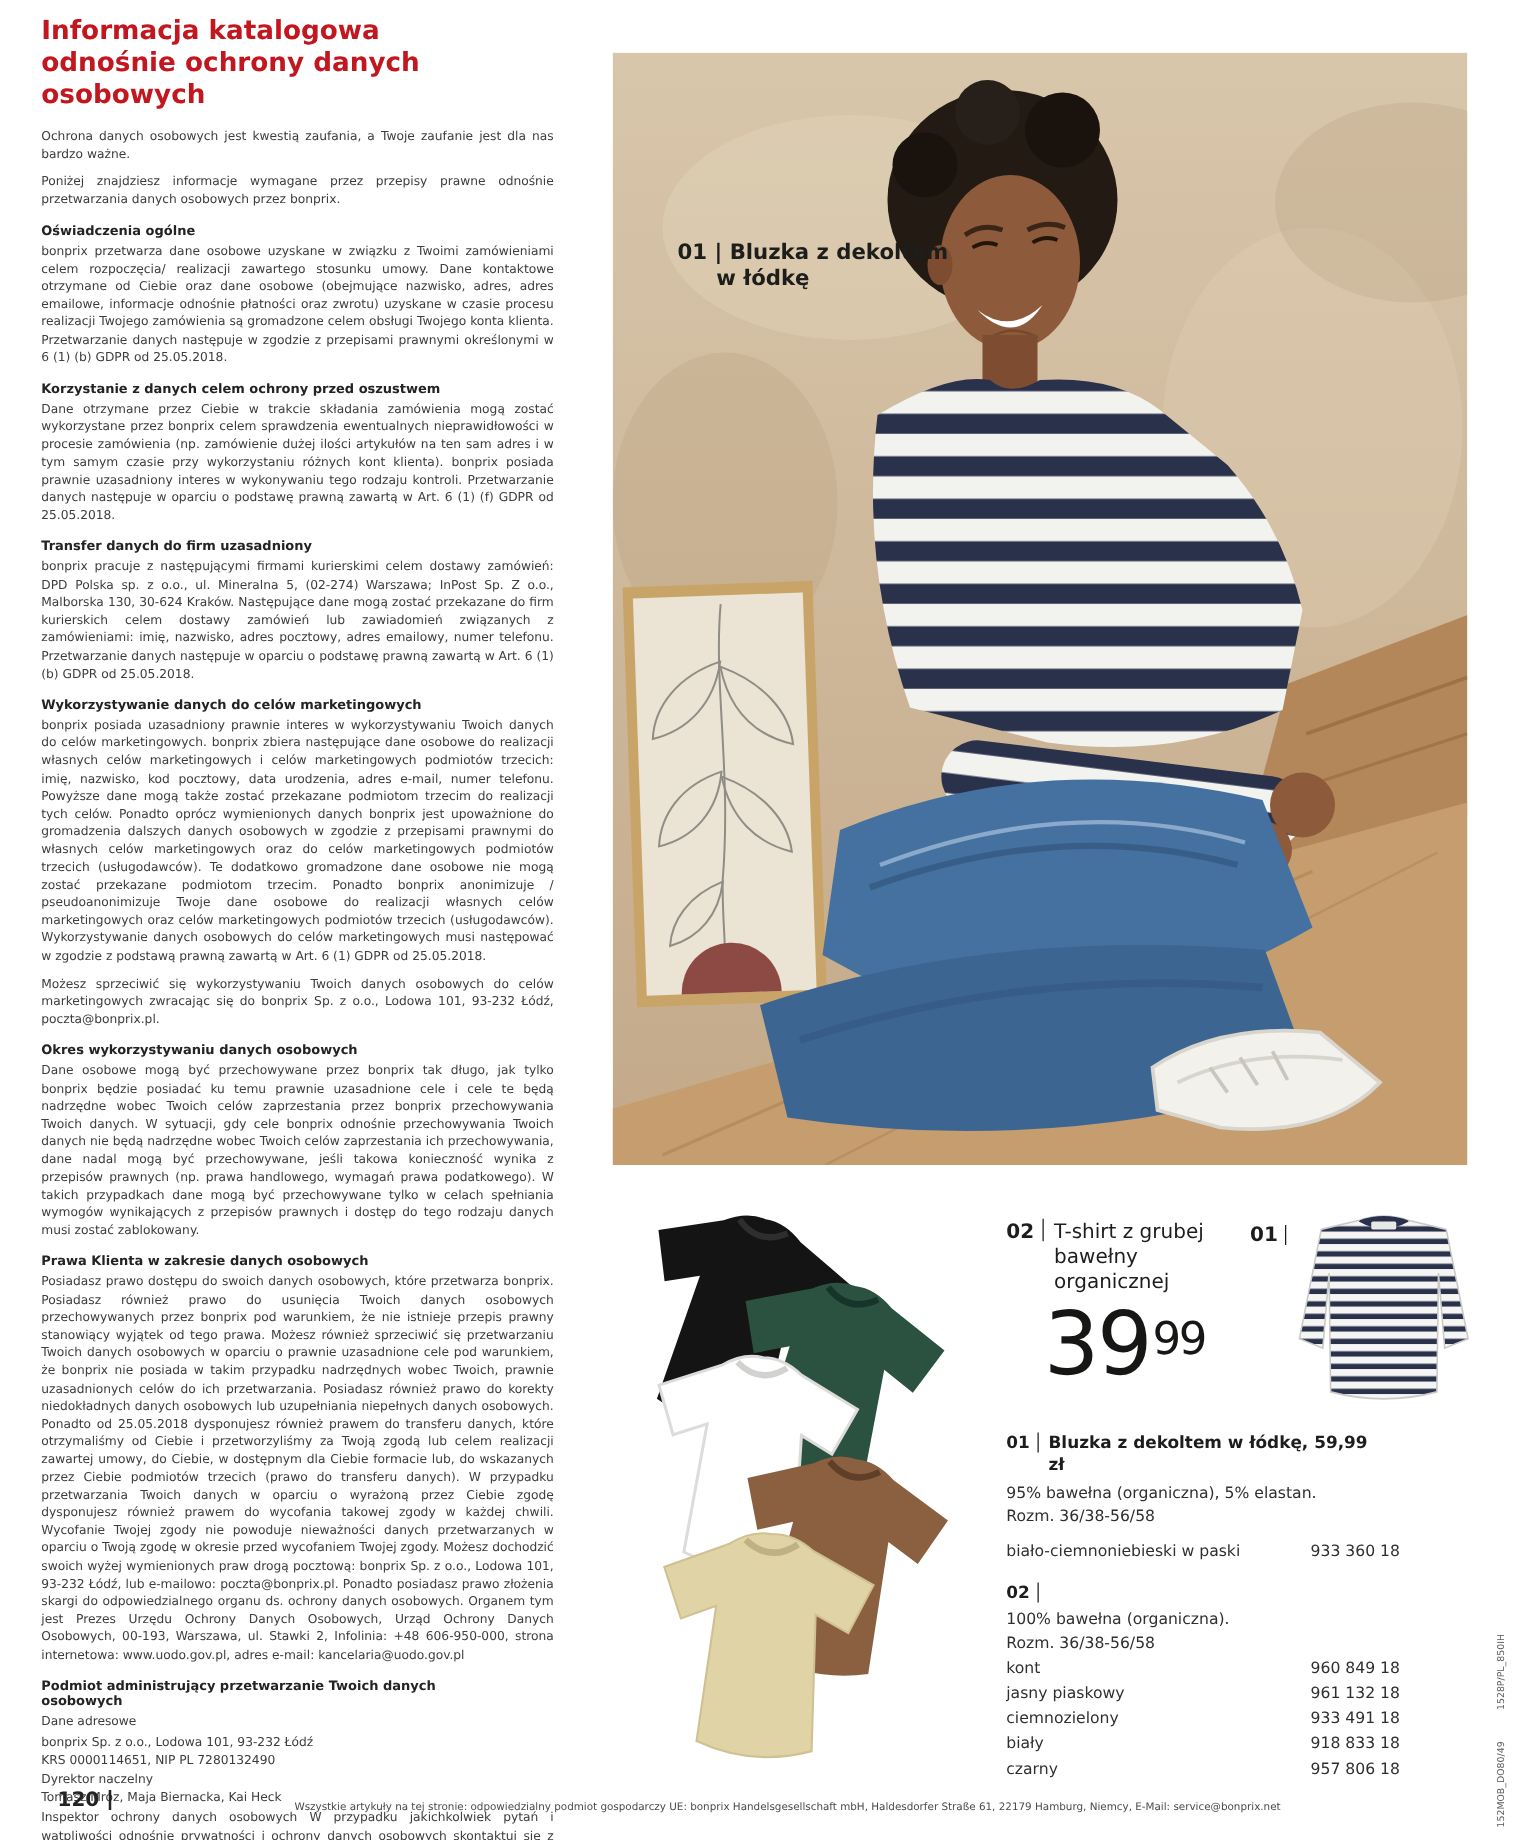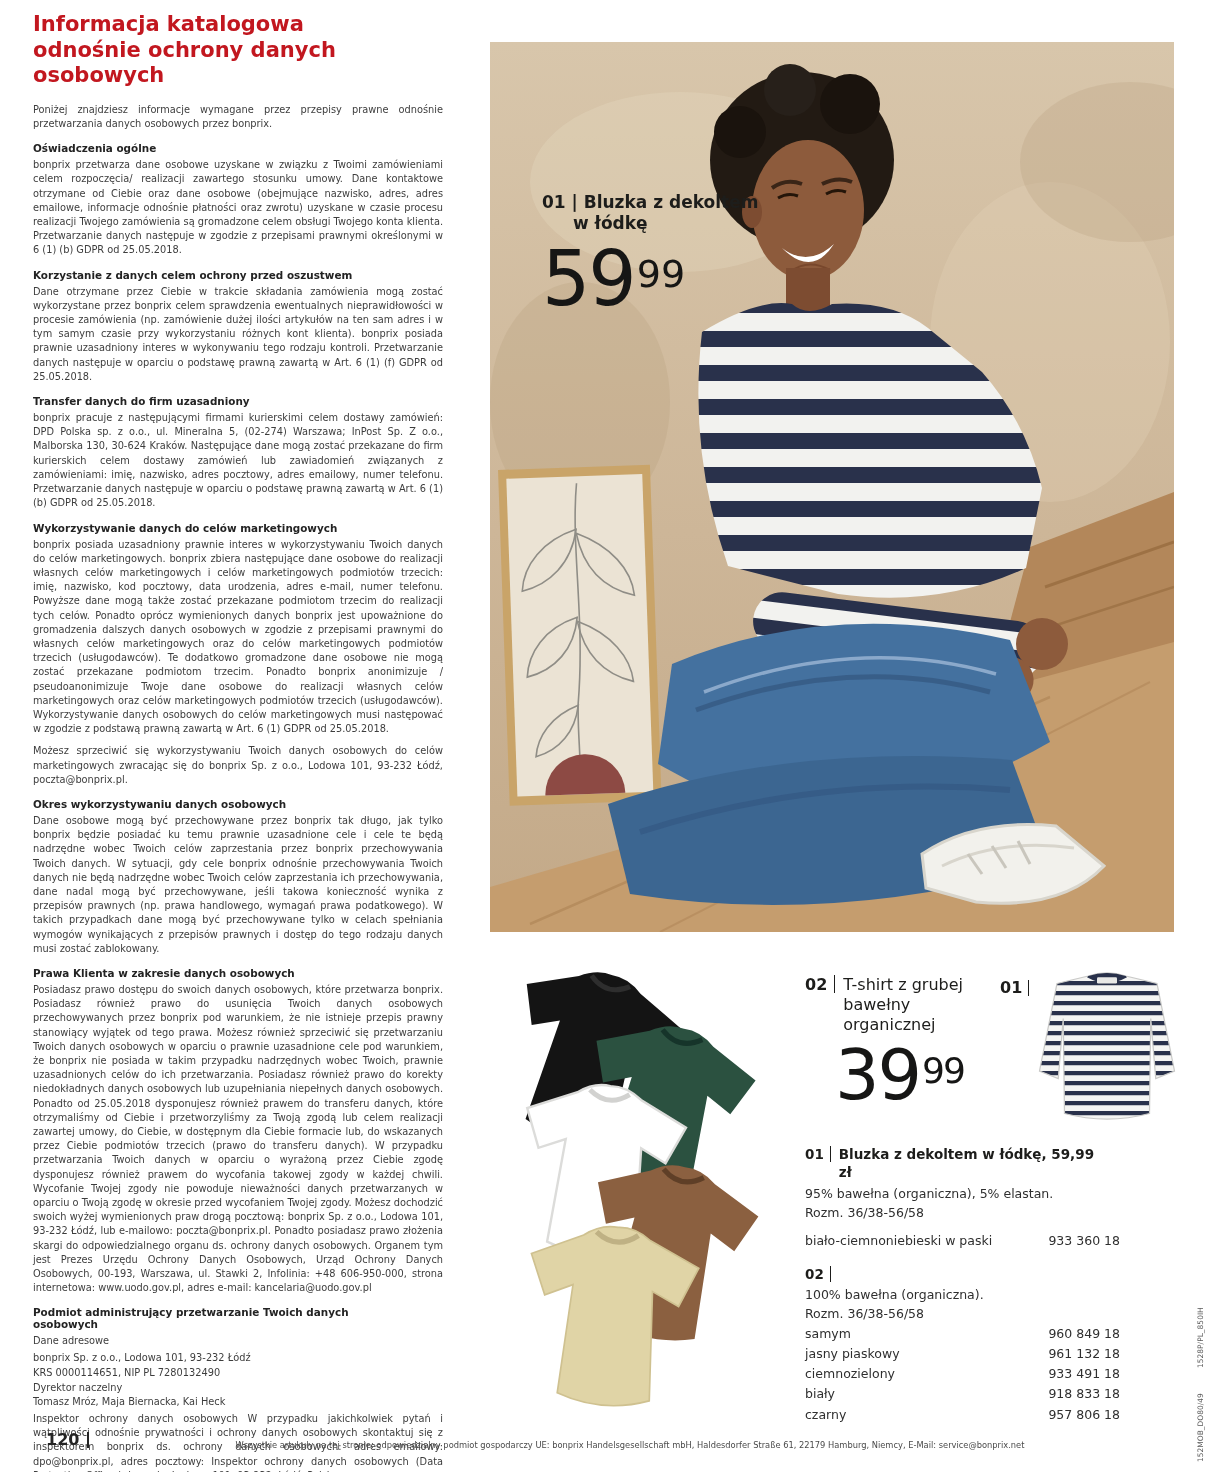--- a/index.html
+++ b/index.html
@@ -44,20 +44,21 @@
   .page-num .bar{display:inline-block;border-right:2px solid #232323;height:16px;margin-left:8px;vertical-align:-3px;}
   .footer-line{position:absolute;left:150px;top:1440px;width:960px;text-align:center;font-size:8.3px;color:#4a4a4a;}
   .side-code{position:absolute;left:1196px;font-size:7.5px;color:#5a5a5a;transform:rotate(-90deg);transform-origin:left top;white-space:nowrap;}
   .sc-top{top:1368px;} .sc-bottom{top:1462px;}
 </style>
 </head>
 <body>
 
 <div class="left-col">
   <h1 class="main-title">Informacja katalogowa odnośnie ochrony danych osobowych</h1>
+  <p class="intro-p">Ochrona danych osobowych jest kwestią zaufania, a Twoje zaufanie jest dla nas bardzo ważne.</p>
   <p class="intro-p">Poniżej znajdziesz informacje wymagane przez przepisy prawne odnośnie przetwarzania danych osobowych przez bonprix.</p>
 
   <div class="sec-h">Oświadczenia ogólne</div>
   <p class="sec-p">bonprix przetwarza dane osobowe uzyskane w związku z Twoimi zamówieniami celem rozpoczęcia/ realizacji zawartego stosunku umowy.  Dane kontaktowe otrzymane od Ciebie oraz dane osobowe (obejmujące nazwisko, adres, adres emailowe, informacje odnośnie płatności oraz zwrotu) uzyskane w czasie procesu realizacji Twojego zamówienia są gromadzone celem obsługi Twojego konta klienta. Przetwarzanie danych następuje w zgodzie z przepisami prawnymi określonymi w  6 (1) (b) GDPR od 25.05.2018.</p>
 
   <div class="sec-h">Korzystanie z danych celem ochrony przed oszustwem</div>
   <p class="sec-p">Dane otrzymane przez Ciebie w trakcie składania zamówienia mogą zostać wykorzystane przez bonprix celem sprawdzenia ewentualnych nieprawidłowości w procesie zamówienia (np. zamówienie dużej ilości artykułów na ten sam adres i w tym samym czasie przy wykorzystaniu różnych kont klienta). bonprix posiada prawnie uzasadniony interes w wykonywaniu tego rodzaju kontroli. Przetwarzanie danych następuje w oparciu o podstawę prawną zawartą w Art. 6 (1) (f) GDPR od 25.05.2018.</p>
 
   <div class="sec-h">Transfer danych do firm uzasadniony</div>
   <p class="sec-p">bonprix pracuje z następującymi firmami kurierskimi celem dostawy zamówień: DPD Polska sp. z o.o., ul. Mineralna 5, (02-274) Warszawa; InPost Sp. Z o.o., Malborska 130, 30-624 Kraków. Następujące dane mogą zostać przekazane do firm kurierskich celem dostawy zamówień lub zawiadomień związanych z zamówieniami: imię, nazwisko,  adres pocztowy, adres emailowy, numer telefonu. Przetwarzanie danych następuje w oparciu o podstawę prawną zawartą w Art. 6 (1) (b) GDPR od 25.05.2018.</p>
@@ -165,21 +166,20 @@
         <line x1="478" y1="812" x2="492" y2="832" stroke="#c9c6bd" stroke-width="3"></line>
         <line x1="502" y1="804" x2="516" y2="826" stroke="#c9c6bd" stroke-width="3"></line>
         <line x1="528" y1="799" x2="540" y2="822" stroke="#c9c6bd" stroke-width="3"></line>
       </g>
     </g>
   </svg>
   
   <div class="photo-callout">
     <div class="callout-line">01 | Bluzka z dekoltem</div>
     <div class="callout-line callout-line2">w łódkę</div>
-    <div class="big-price"><span>59</span><sup>99</sup></div>
   </div>
 </div>
 
 <svg class="tee-stack" width="350" height="490" viewBox="0 0 350 490">
   <defs>
     <g id="tee">
       <path d="M34,8 Q42,2 50,3 Q58,2 66,8 L90,19 L82,38 L69,32 L72,84 Q50,92 28,84 L31,32 L18,38 L10,19 Z"></path>
     </g>
   </defs>
   <g transform="translate(58,2) rotate(16) scale(2.0)">
@@ -237,21 +237,21 @@
   </div>
 </div>
 
 <div class="details d02">
   <div class="d-title">
     <span class="num">02</span>
   </div>
   <div class="d-line">100% bawełna (organiczna).</div>
   <div class="d-line">Rozm. 36/38-56/58</div>
   <div class="d-row">
-    <span>samym</span>
+    <span>kont</span>
     <span class="code">960 849 18</span>
   </div>
   <div class="d-row">
     <span>jasny piaskowy</span>
     <span class="code">961 132 18</span>
   </div>
   <div class="d-row">
     <span>ciemnozielony</span>
     <span class="code">933 491 18</span>
   </div>

